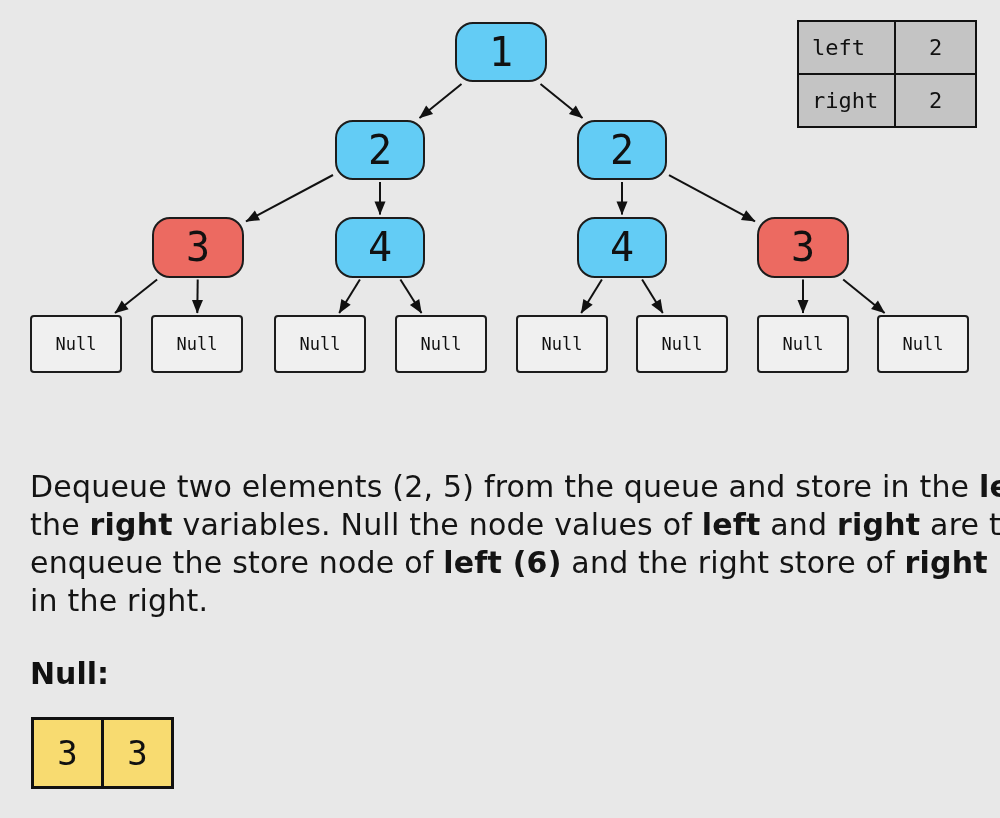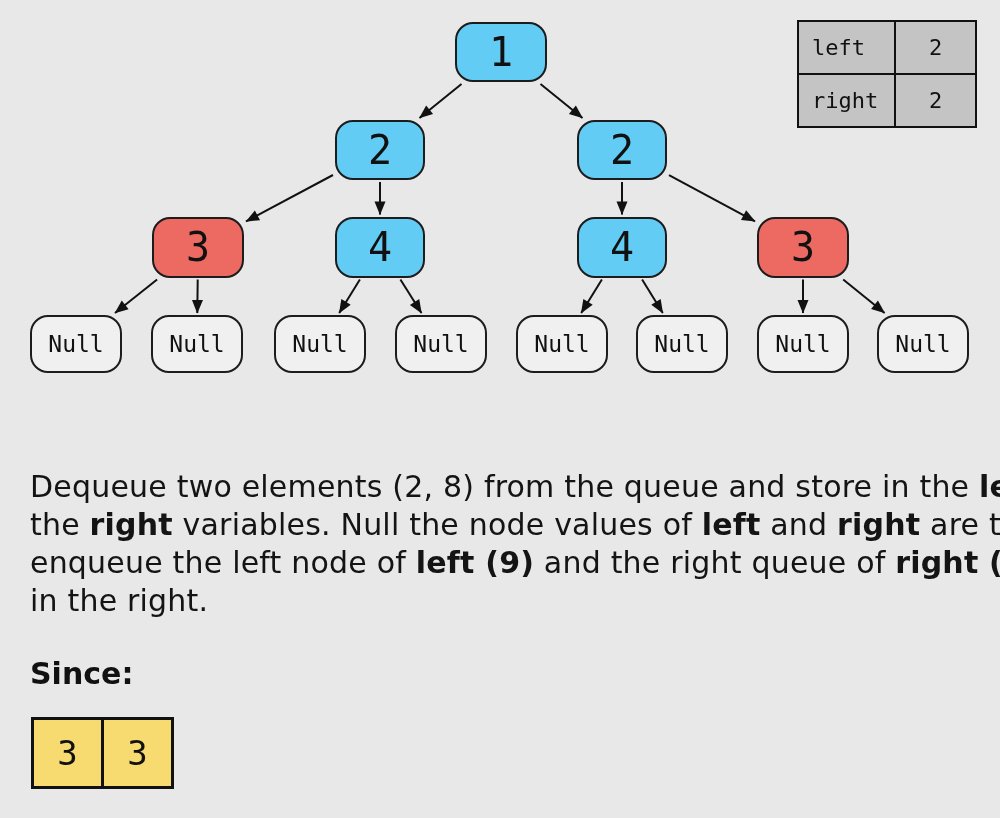--- a/index.html
+++ b/index.html
@@ -10,21 +10,21 @@
   }
   #edges{position:absolute;left:0;top:0;width:1000px;height:818px;pointer-events:none;}
   .node{
     position:absolute;display:flex;align-items:center;justify-content:center;
     border:2px solid var(--node-border,#1c1c1c);border-radius:18px;
     font-family:"DejaVu Sans Mono",monospace;box-sizing:border-box;color:#111;
   }
   .node.blue{background:var(--blue,#63CCF5);}
   .node.red{background:var(--red,#EC6A61);}
   .node.value{font-size:40px;}
-  .node.null{background:var(--nullbg,#F0F0F0);font-size:23px;border-radius:18px;}
+  .node.null{background:var(--nullbg,#F0F0F0);font-size:17px;border-radius:4px;}
   #vars{
     position:absolute;left:797px;top:20px;border-collapse:collapse;
     font-family:"DejaVu Sans Mono",monospace;font-size:22px;
   }
   #vars td{
     border:2px solid #111;background:var(--cell,#C4C4C4);
     height:53px;box-sizing:border-box;
   }
   #vars td.name{width:97px;padding-left:13px;}
   #vars td.value{width:81px;text-align:center;}
@@ -95,26 +95,26 @@
           <td class="value">2</td>
         </tr>
         <tr>
           <td class="name">right</td>
           <td class="value">2</td>
         </tr>
       </tbody>
   </table>
 
   <div id="desc">
-      <div><span>Dequeue two elements (2, 8) from the queue and store in the </span><b>left</b></div>
+      <div><span>Dequeue two elements (2, 5) from the queue and store in the </span><b>left</b></div>
       <div><span>the </span><b>right</b><span> variables. Null the node values of </span><b>left</b><span> and </span><b>right</b><span> are th</span></div>
-      <div><span>enqueue the left node of </span><b>left (9)</b><span> and the right queue of </span><b>right (3)</b></div>
+      <div><span>enqueue the store node of </span><b>left (6)</b><span> and the right store of </span><b>right (3)</b></div>
       <div><span>in the right.</span></div>
     </div>
 
-  <div class="queue-label">Since:</div>
+  <div class="queue-label">Null:</div>
 
   <div id="queue">
       <div class="queue-cell">3</div>
       <div class="queue-cell">3</div>
     </div>
 
 </div>
 
 </body></html>

